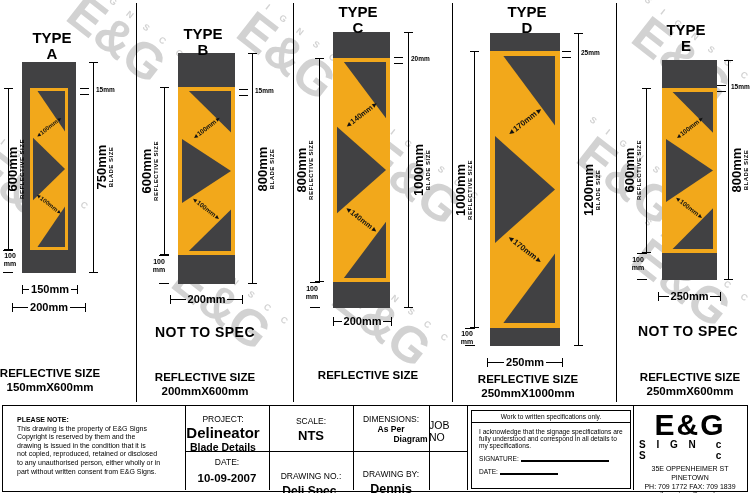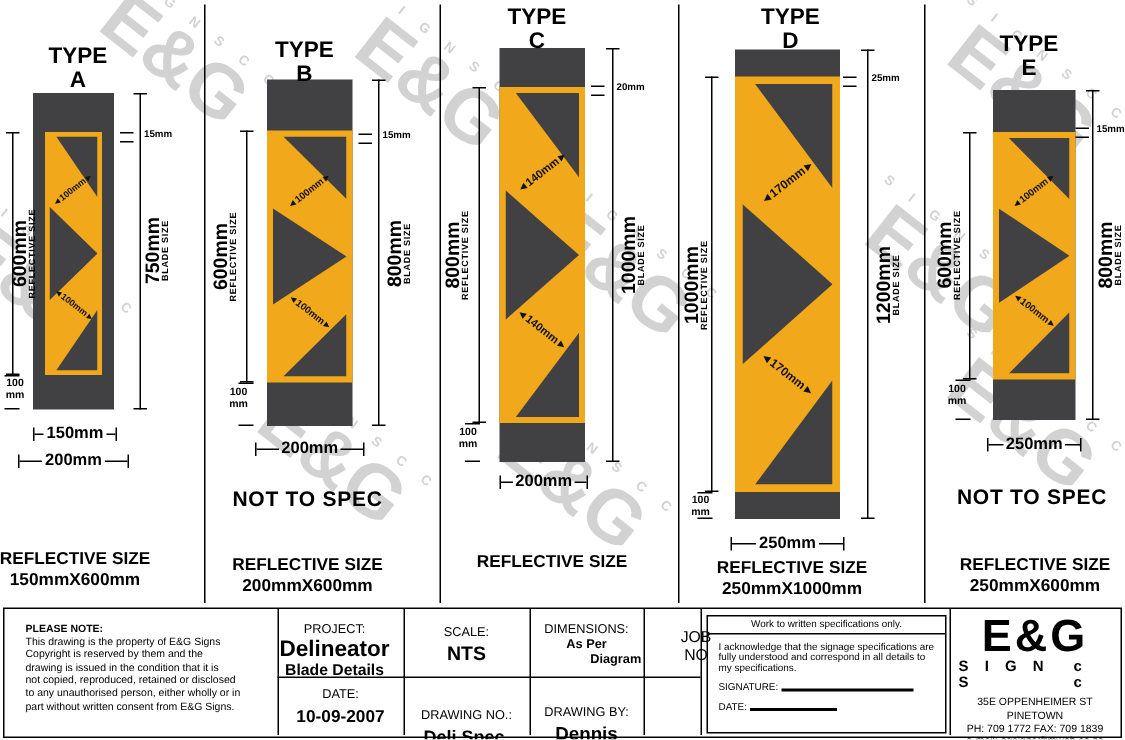--- a/index.html
+++ b/index.html
@@ -357,21 +357,21 @@
     <div class="cell" style="left:350px;top:8px;width:76px;">
       <div class="cl">DIMENSIONS:</div>
       <div class="cv" style="font-size:8.5px;">As Per</div>
       <div class="cv" style="font-size:8.5px;padding-left:39px;">Diagram</div>
     </div>
     <div class="cell" style="left:350px;top:51px;width:76px;margin-top:12px;">
       <div class="cl">DRAWING BY:</div>
       <div class="cv" style="font-size:12.5px;margin-top:3px;text-decoration:underline;">Dennis</div>
     </div>
 
-    <div class="cell" style="left:442px;top:13px;width:38px;text-align:center;font-size:10.5px;line-height:12px;">
+    <div class="cell" style="left:426px;top:13px;width:38px;font-size:10.5px;line-height:12px;">
       <div>JOB</div>
       <div>NO</div>
     </div>
 
     <div class="spec" style="left:468px;top:4px;width:158px;height:77px;">
       <div style="border-bottom:1px solid #000;text-align:center;padding:2px 0;">Work to written specifications only.</div>
       <div style="padding:5px 7px 0 7px;">I acknowledge that the signage specifications are fully understood and correspond in all details to my specifications.</div>
       <div style="padding:6px 7px 0 7px;">
         <span>SIGNATURE:</span>
         <span class="sigline" style="width:88px;"></span>

